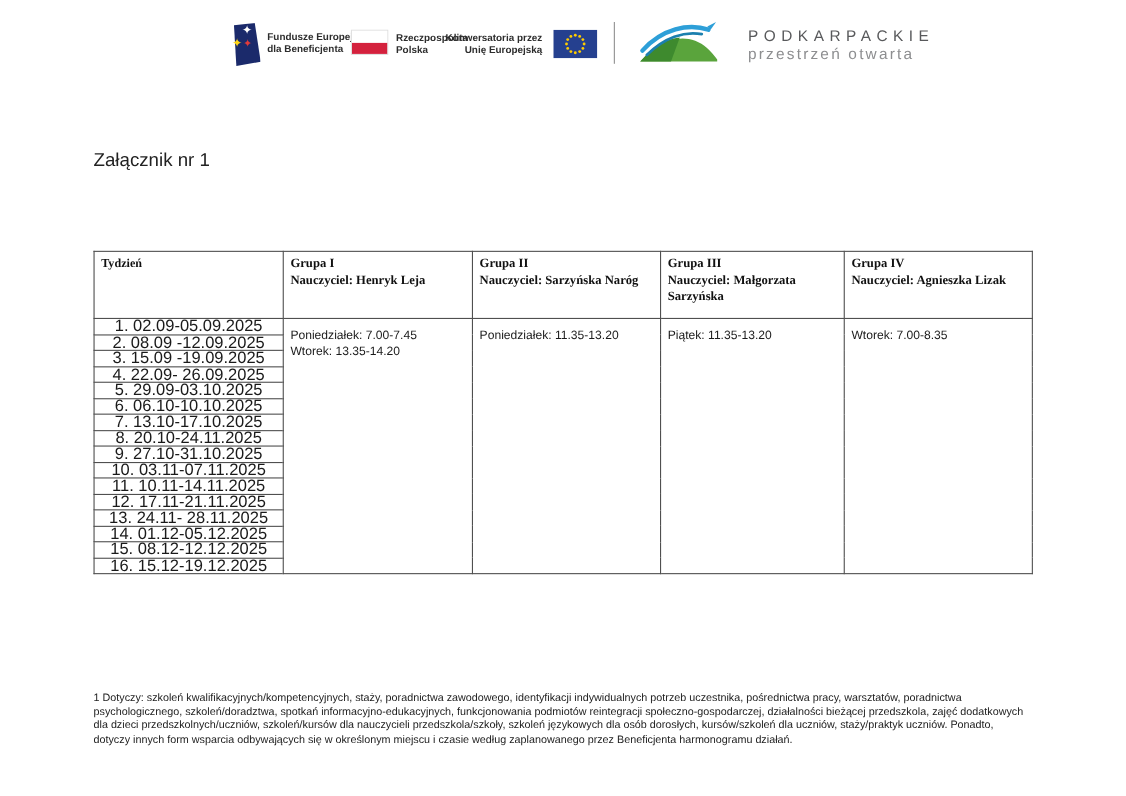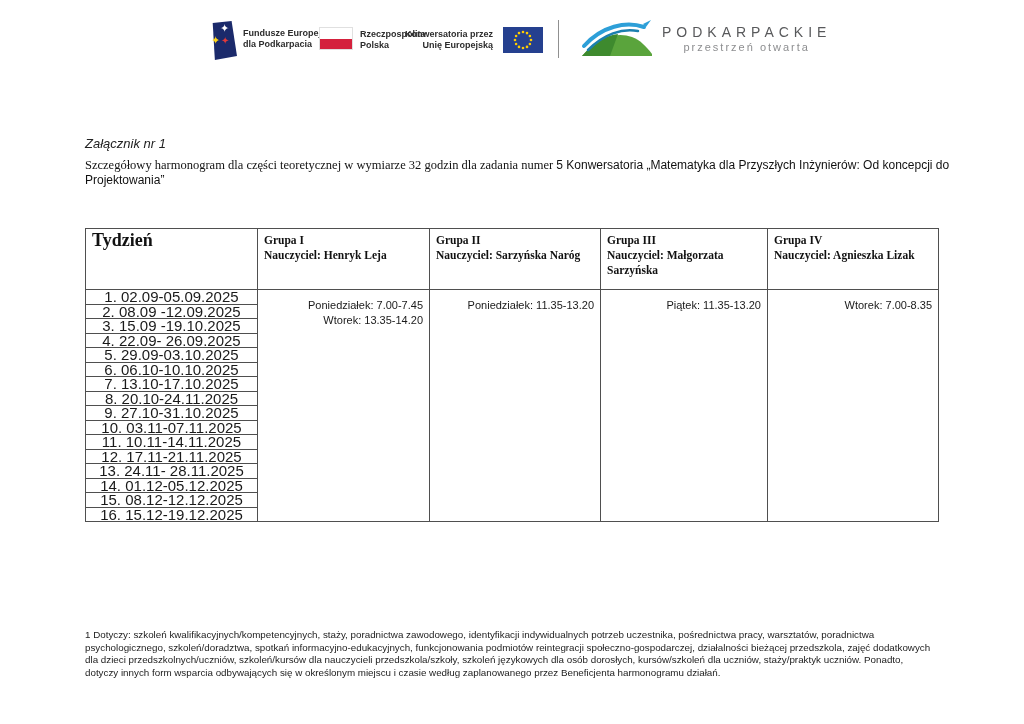--- a/index.html
+++ b/index.html
@@ -26,40 +26,40 @@
   .pl-flag .bottom { height:50%; background:#d4213d; }
   .pl-caption { position:absolute; left:360px; top:29px; }
 
   .fund-caption { position:absolute; left:398px; top:29px; width:95px; text-align:right; }
 
   .eu-flag { position:absolute; left:503px; top:27px; width:40px; height:26px; }
 
   .header-divider { position:absolute; left:558px; top:20px; width:1px; height:38px; background:#909090; }
 
   .pk-logo { position:absolute; left:580px; top:16px; display:flex; align-items:flex-start; }
-  .pk-text { margin-left:6px; padding-top:8px; }
+  .pk-text { margin-left:24px; padding-top:8px; }
   .pk-name { font-size:14px; letter-spacing:5px; color:#58595b; font-weight:normal; }
-  .pk-tagline { font-size:11px; letter-spacing:2px; color:#8d8e90; text-align:center; margin-top:1px; }
-
-  
-  .attachment { position:absolute; left:85px; top:136px; font-size:13px; font-style:italic; color:#222; }
+  .pk-tagline { font-size:14px; letter-spacing:2px; color:#8d8e90; text-align:left; margin-top:1px; }
+
+  
+  .attachment { position:absolute; left:85px; top:136px; font-size:17px; color:#222; }
   .intro { position:absolute; left:85px; top:158px; width:870px; font-size:12.5px; color:#111;
            font-family:"Liberation Serif", serif; }
   .intro .sans-part { font-family:"Liberation Sans", sans-serif; font-size:12px; }
 
   
   .sched-table { position:absolute; left:85px; top:228px; width:853px;
                  border-collapse:collapse; table-layout:fixed; }
   .sched-table th, .sched-table td { border:1px solid #4f4f4f; }
   .sched-table th { height:61px; vertical-align:top; text-align:left;
                     padding:4px 6px; font-size:11.5px; line-height:15px; color:#111;font-family:Liberation Serif, serif; }
-  th.col-week-h { font-family:"Liberation Serif", serif; font-size:18px; }
+  th.col-week-h { font-family:"Liberation Serif", serif; font-size:11px; }
   td.week-cell { font-size:15px; line-height:11.5px; padding:1px 4px;
                  white-space:nowrap; color:#1a1a1a;text-align:center; }
-  td.group-cell { vertical-align:top; padding:8px 6px; font-size:11px; line-height:14.5px; color:#1a1a1a;text-align:right; }
+  td.group-cell { vertical-align:top; padding:8px 6px; font-size:11px; line-height:14.5px; color:#1a1a1a; }
 
   
   .footnotes { position:absolute; left:85px; top:629px; width:848px;
                font-size:9.8px; line-height:12.6px; color:#222; }
   .footnotes .note2 { padding-left:3px; }
 </style>
 </head>
 <body>
 
 <div class="page">
@@ -67,21 +67,21 @@
   <div class="logo-strip">
 
     <div class="fe-logo">
       <div class="fe-flag"></div>
       <span class="fe-star white">✦</span>
       <span class="fe-star yellow">✦</span>
       <span class="fe-star red">✦</span>
     </div>
     <div class="logo-caption fe-caption">
       <div>Fundusze Europejskie</div>
-      <div>dla Podkarpacia</div>
+      <div>dla Beneficjenta</div>
     </div>
 
     <div class="pl-flag">
       <div class="top"></div>
       <div class="bottom"></div>
     </div>
     <div class="logo-caption pl-caption">
       <div>Rzeczpospolita</div>
       <div>Polska</div>
     </div>
@@ -121,21 +121,20 @@
       </svg>
       <div class="pk-text">
         <div class="pk-name">PODKARPACKIE</div>
         <div class="pk-tagline">przestrzeń otwarta</div>
       </div>
     </div>
   </div>
 
   <div class="attachment">Załącznik nr 1</div>
 
-  <p class="intro"><span>Szczegółowy harmonogram dla części teoretycznej w wymiarze 32 godzin dla zadania numer </span><span class="sans-part">5 Konwersatoria „Matematyka dla Przyszłych Inżynierów: Od koncepcji do Projektowania”</span></p>
 
   <table class="sched-table">
     <colgroup>
       <col style="width:172px">
         <col style="width:172px">
         <col style="width:171px">
       <col style="width:167px">
         <col style="width:171px">
     </colgroup>
     <thead>
@@ -175,21 +174,21 @@
           <div>Piątek: 11.35-13.20</div>
         </td>
         <td class="group-cell" rowspan="16">
           <div>Wtorek: 7.00-8.35</div>
         </td>
       </tr>
       <tr>
           <td class="week-cell">2. 08.09 -12.09.2025</td>
         </tr>
       <tr>
-          <td class="week-cell">3. 15.09 -19.10.2025</td>
+          <td class="week-cell">3. 15.09 -19.09.2025</td>
         </tr>
       <tr>
           <td class="week-cell">4. 22.09- 26.09.2025</td>
         </tr>
       <tr>
           <td class="week-cell">5. 29.09-03.10.2025</td>
         </tr>
       <tr>
           <td class="week-cell">6. 06.10-10.10.2025</td>
         </tr>

